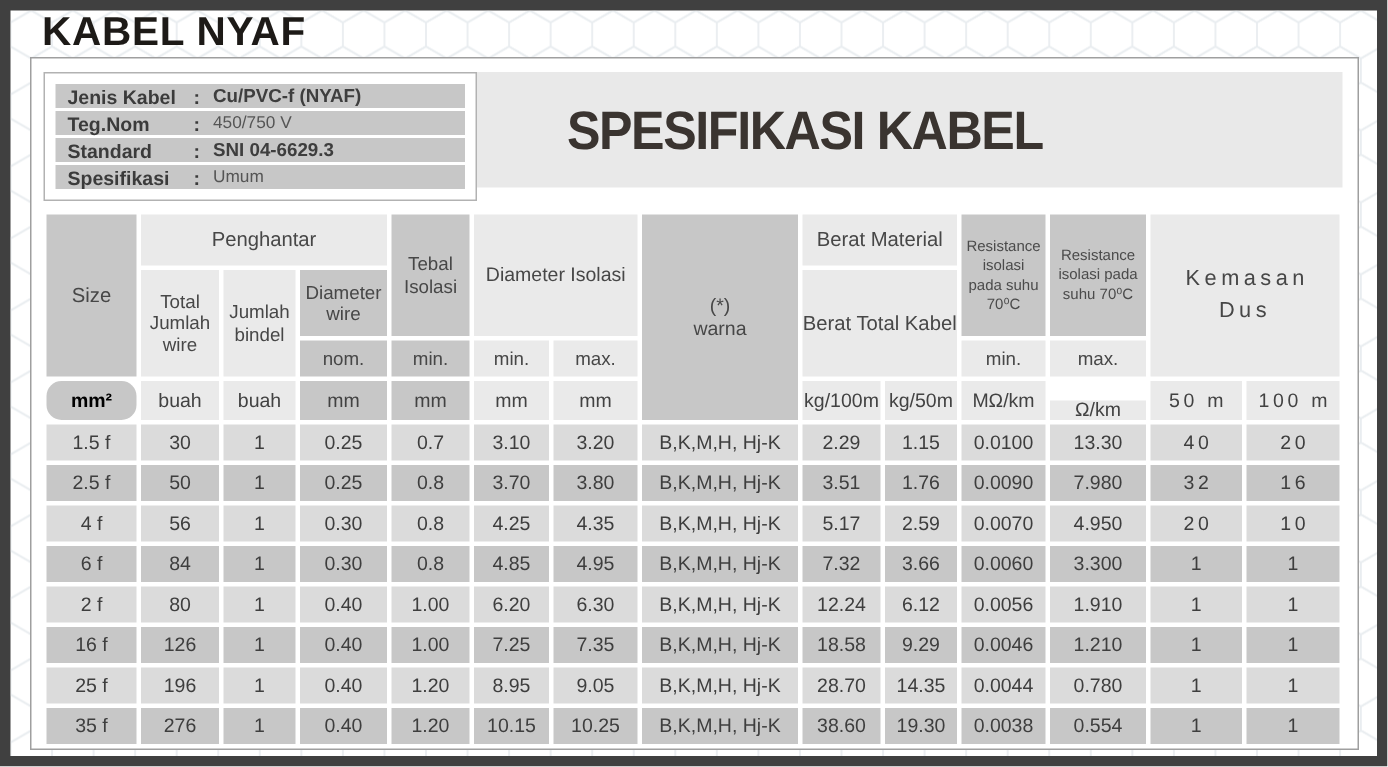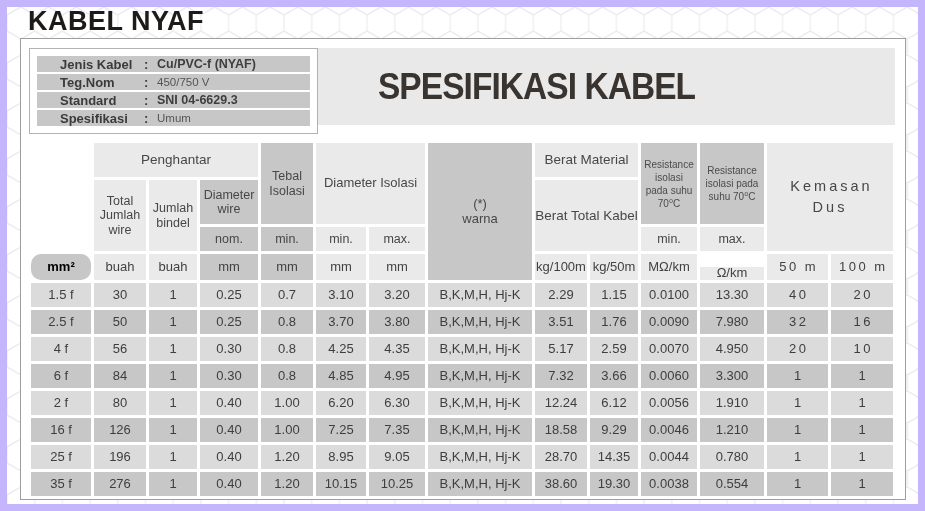--- a/index.html
+++ b/index.html
@@ -1,34 +1,34 @@
 <!DOCTYPE html>
 <html><head>
 <meta charset="utf-8">
 <style>
   * { margin:0; padding:0; box-sizing:border-box; }
   html,body { background:#ffffff; }
   body { font-family:"Liberation Sans","DejaVu Sans",sans-serif; }
 
-  .page { position:relative; width:925px; height:511px; border:7px solid #c4b5fd;
+  .page { position:relative; width:925px; height:511px; border:7px solid #404040;
           background:#ffffff; overflow:hidden; }
 
   .hexbg { position:absolute; left:0; top:0; width:911px; height:497px; }
 
   .page-title { position:absolute; left:21px; top:-2px; font-size:27px; font-weight:bold;
                 color:#1d1a17; letter-spacing:0.5px; line-height:1.2; }
 
   .panel { position:absolute; left:13px; top:31px; width:886px; height:462px;
            background:#ffffff; border:1px solid #9f9f9f; }
 
   .info-box { position:absolute; left:8px; top:9px; width:289px; height:86px;
               border:1px solid #b2b2b2; padding:6px 7px; display:flex;
               flex-direction:column; justify-content:space-between; }
   .info-row { height:17px; background:#c7c7c7; display:flex; align-items:center;
-              padding-left:23px; flex:1; margin:1px 0; max-height:18px; }
+              padding-left:8px; flex:1; margin:1px 0; max-height:18px; }
   .info-label { width:84px; font-size:13px; font-weight:bold; color:#3b3b3b; }
   .info-sep { width:13px; font-size:13px; font-weight:bold; color:#3b3b3b; }
   .info-value { font-size:12.5px; color:#3e3e3e; }
   .info-row.vb .info-value { font-weight:bold; }
   .info-row.vs .info-value { font-size:11.5px; color:#555; }
 
   .banner { position:absolute; left:297px; top:9px; width:577px; height:77px;
             background:#e9e9e9; display:flex; align-items:center; justify-content:center;
             padding-right:140px; }
   .banner-text { font-size:36px; font-weight:bold; color:#3a3430; letter-spacing:-1px;
@@ -117,20 +117,21 @@
         <span class="info-sep">:</span>
         <span class="info-value">Umum</span>
       </div>
     </div>
 
     <div class="banner">
       <span class="banner-text">SPESIFIKASI KABEL</span>
     </div>
 
     <div class="spec-table">
+      <div class="cell hd dk a-size">Size</div>
       <div class="cell hd a-peng">Penghantar</div>
       <div class="cell hd dk a-tebal">Tebal Isolasi</div>
       <div class="cell hd a-diaiso">Diameter Isolasi</div>
       <div class="cell hd dk a-warna">(*)
 warna</div>
       <div class="cell hd a-bmat">Berat Material</div>
       <div class="cell hd dk res-hd a-rmin">Resistance isolasi pada suhu 70⁰C</div>
       <div class="cell hd dk res-hd a-rmax">Resistance isolasi pada suhu 70⁰C</div>
       <div class="cell hd a-kem">Kemasan
 Dus</div>

